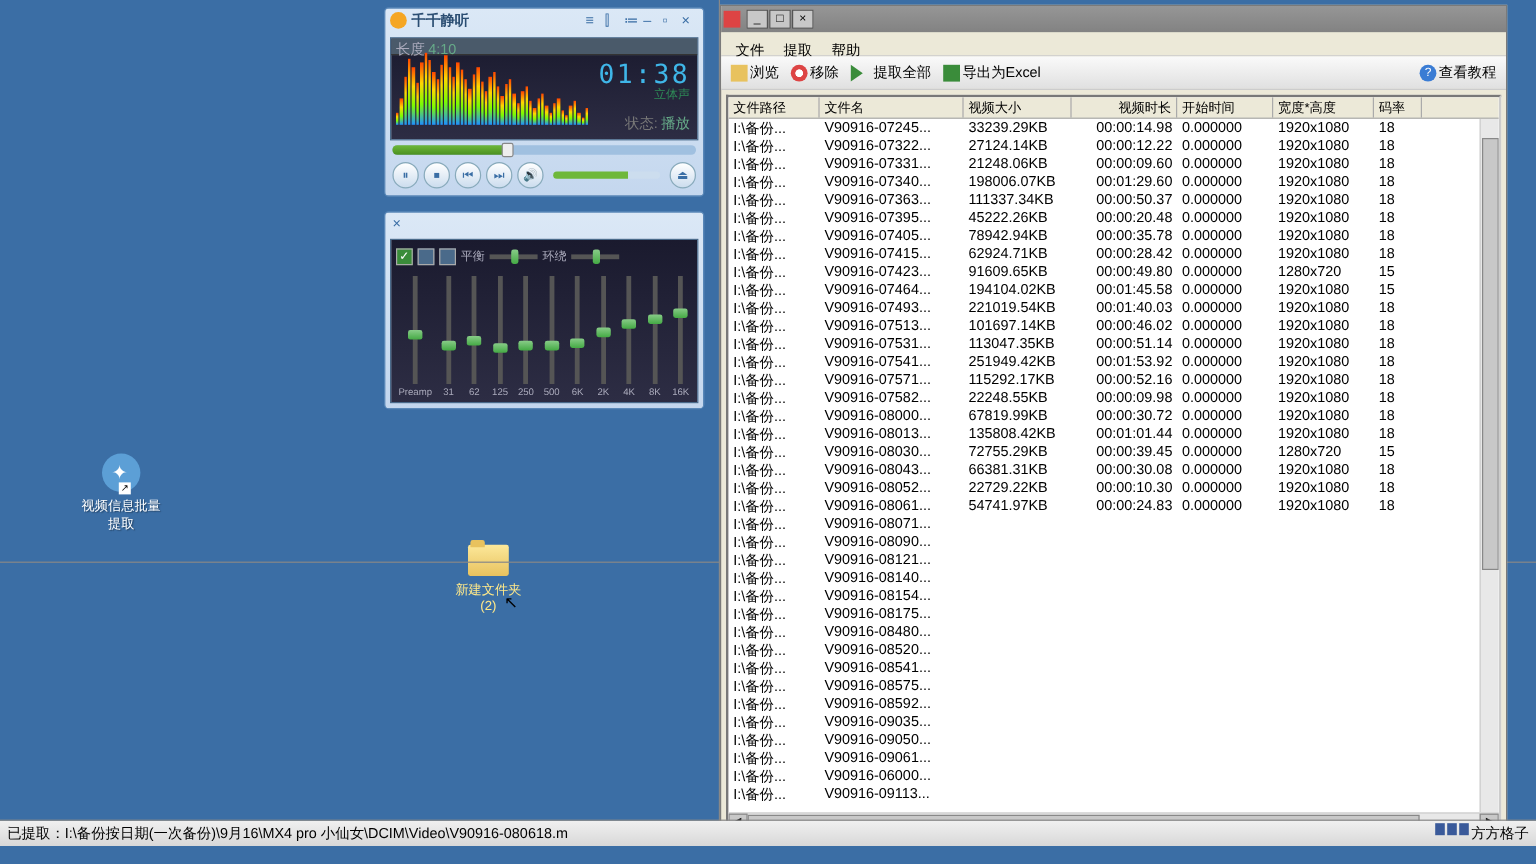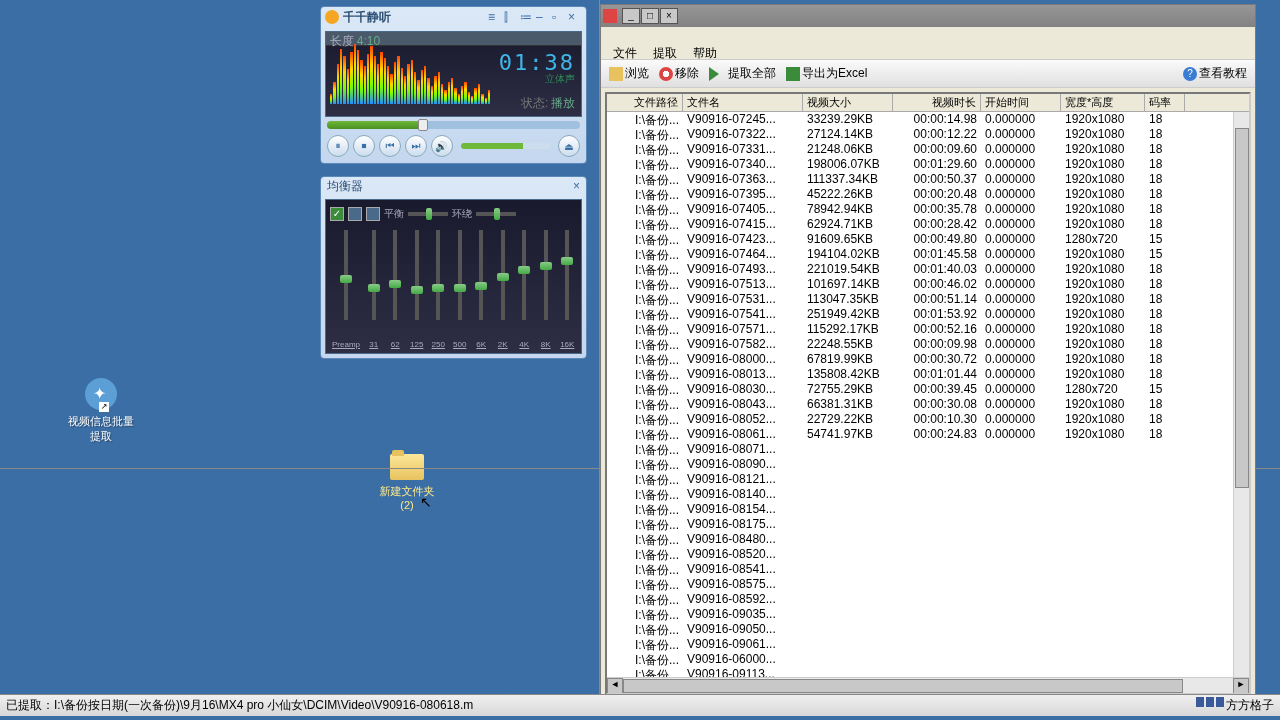--- a/index.html
+++ b/index.html
@@ -47,55 +47,55 @@
 .eq-top { display: flex; align-items: center; gap: 4px; height: 20px; }
 .eq-chk { width: 14px; height: 14px; background: #3a8c3a; border: 1px solid #aaa; color: white; font-size: 10px; text-align: center; }
 .eq-btn { width: 14px; height: 14px; background: #4a6a8a; border: 1px solid #aaa; }
 .eq-lbl { color: #aab; font-size: 10px; }
 .eq-slider { width: 40px; height: 4px; background: #555; position: relative; }
 .eq-slider .th { position: absolute; left: 45%; top: -4px; width: 6px; height: 12px; background: linear-gradient(#8c8,#4a4); border-radius: 2px; }
 .eq-bands { display: flex; gap: 6px; margin-top: 6px; padding: 0 2px; }
 .band { flex: 1; display: flex; flex-direction: column; align-items: center; }
 .band .track { width: 4px; height: 90px; background: #555; position: relative; }
 .band .th { position: absolute; left: -4px; width: 12px; height: 8px; background: linear-gradient(#8c8,#4a4); border-radius: 2px; }
-.band .bl { color: #aab; font-size: 8px; margin-top: 20px; text-decoration: underline; }
+.band .bl { color: #aab; font-size: 8px; margin-top: 2px; }
 
 
 .vx { position: absolute; left: 600px; top: 4px; width: 656px; height: 696px; background: #ece9d8; border: 1px solid #7a7a7a; display: flex; flex-direction: column; }
 .vx-title { height: 22px; background: linear-gradient(#969696,#828282); display: flex; align-items: center; padding: 0 2px; color: white; }
 .vx-title .ico { width: 14px; height: 14px; background: #d44; margin-right: 4px; }
 .vx-title .txt { flex: 1; font-size: 11px; }
 .vx-title .wbtn { width: 18px; height: 16px; background: #c8c8c8; border: 1px solid #555; color: black; text-align: center; font-size: 10px; line-height: 14px; margin-left: 1px; cursor: pointer; }
-.vx-menu { height: 20px; background: #ece9d8; border-bottom: 1px solid #ccc; display: flex; padding: 16px 4px; }
+.vx-menu { height: 20px; background: #ece9d8; border-bottom: 1px solid #ccc; display: flex; padding: 5px 4px; }
 .vx-menu span { padding: 2px 8px; cursor: pointer; }
 .vx-tb { height: 28px; background: linear-gradient(#fafafa,#e0e0e0); border-bottom: 1px solid #ccc; display: flex; align-items: center; padding: 0 4px; gap: 2px; }
 .tb-btn { display: flex; align-items: center; gap: 2px; padding: 2px 4px; cursor: pointer; }
 .tb-btn .i { width: 14px; height: 14px; }
 .i-browse { background: #e8c25e; }
 .i-remove { background: radial-gradient(circle,white 30%,#d44 35%); border-radius: 50%; }
 .i-play { width: 0; height: 0; border: 7px solid transparent; border-left: 10px solid #3a8c3a; }
 .i-excel { background: #3a8c3a; }
 .i-help { background: #3a7cd4; border-radius: 50%; color: white; text-align: center; font-size: 10px; line-height: 14px; }
 .tb-spacer { flex: 1; }
 
 .vx-main { flex: 1; margin: 4px; background: white; border: 2px inset #ccc; display: flex; flex-direction: column; overflow: hidden; }
 .vx-head { display: flex; background: #ece9d8; border-bottom: 1px solid #aaa; height: 18px; }
 .vx-head .col { border-right: 1px solid #aaa; padding: 1px 4px; overflow: hidden; white-space: nowrap; font-size: 11px; }
 .vx-list { flex: 1; overflow: hidden; position: relative; }
 .vx-row { display: flex; height: 15px; font-size: 11px; white-space: nowrap; }
 .vx-row .cell { padding: 0 4px; overflow: hidden; }
-.c0 { width: 76px; text-align: right; } .c1 { width: 120px; } .c2 { width: 90px; } .c3 { width: 88px; text-align: right; } .c4 { width: 80px; } .c5 { width: 84px; } .c6 { width: 40px; }
+.c0 { width: 76px; } .c1 { width: 120px; } .c2 { width: 90px; } .c3 { width: 88px; text-align: right; } .c4 { width: 80px; } .c5 { width: 84px; } .c6 { width: 40px; }
 
 .vx-vscroll { position: absolute; right: 0; top: 0; bottom: 0; width: 16px; background: #e8e8e8; border-left: 1px solid #ccc; }
 .vx-vscroll .th { position: absolute; left: 1px; top: 16px; width: 14px; height: 360px; background: #c8c8c8; border: 1px solid #888; }
 .vx-hscroll { height: 16px; background: #e8e8e8; border-top: 1px solid #ccc; position: relative; }
 .vx-hscroll .th { position: absolute; top: 1px; left: 16px; width: 560px; height: 14px; background: #c8c8c8; border: 1px solid #888; }
 .vx-hscroll .ar { position: absolute; top: 0; width: 16px; height: 16px; background: #c8c8c8; border: 1px solid #888; text-align: center; font-size: 9px; }
 
-.taskbar { position: absolute; bottom: 4px; left: 0; right: 0; height: 22px; background: linear-gradient(#f0f0f0,#d8d8d8); border-top: 1px solid #888; display: flex; align-items: center; padding: 0 6px; font-size: 11px; }
+.taskbar { position: absolute; bottom: 15px; left: 0; right: 0; height: 22px; background: linear-gradient(#f0f0f0,#d8d8d8); border-top: 1px solid #888; display: flex; align-items: center; padding: 0 6px; font-size: 11px; }
 .taskbar .st { flex: 1; overflow: hidden; white-space: nowrap; }
 .taskbar .tray { display: flex; align-items: flex-start; gap: 2px; }
 .tray .sq { width: 8px; height: 10px; background: #3a5a9a; }
 .hline { position: absolute; left: 0; right: 0; height: 1px; background: #888; top: 468px; }
 .vline { position: absolute; top: 0; bottom: 22px; width: 1px; background: #888; left: 599px; }
 </style>
 </head>
 <body>
 
 <div class="desktop-icon" style="left:66px;top:378px">
@@ -198,21 +198,20 @@
     <span class="ctl-btn">⏮</span>
     <span class="ctl-btn">⏭</span>
     <span class="ctl-btn">🔊</span>
     <div class="vol"></div>
     <span class="ctl-btn">⏏</span>
   </div>
 </div>
 
 <div class="eq">
   <div class="eq-title">
-    <span class="txt">均衡器</span>
     <span class="close">×</span>
   </div>
   <div class="eq-body">
     <div class="eq-top">
       <span class="eq-chk">✓</span>
       <span class="eq-btn"></span>
       <span class="eq-btn"></span>
       <span class="eq-lbl">平衡</span>
       <div class="eq-slider">
           <div class="th"></div>

